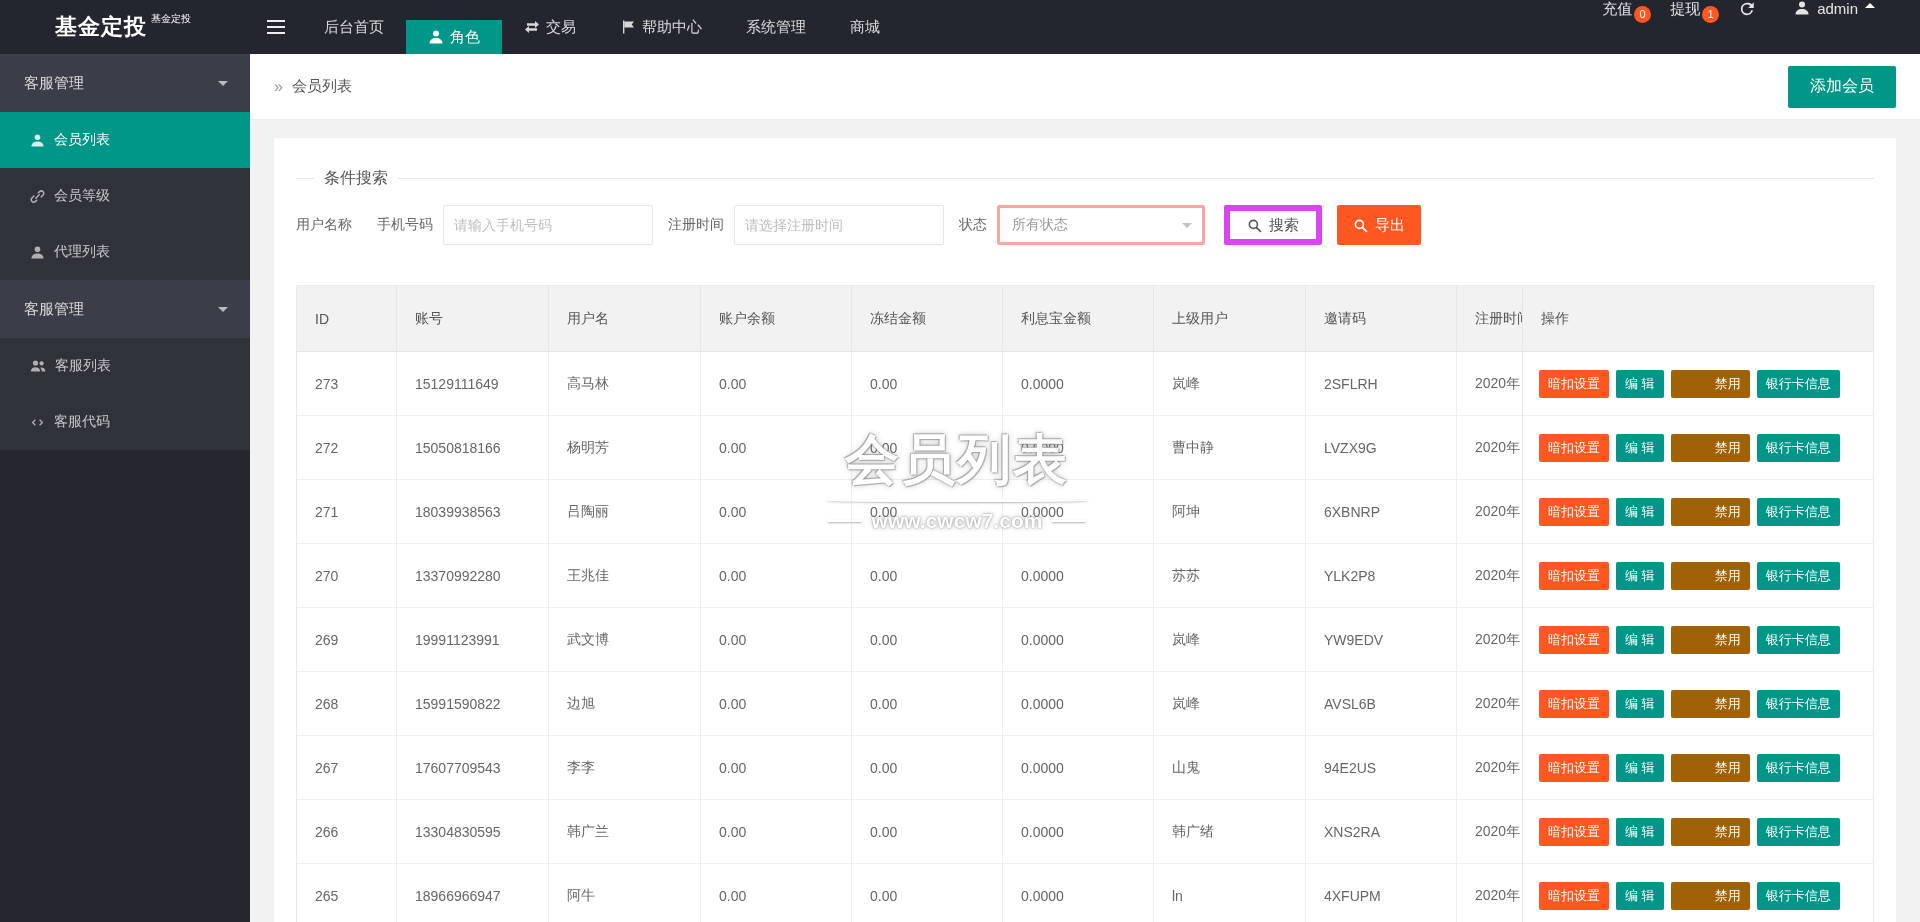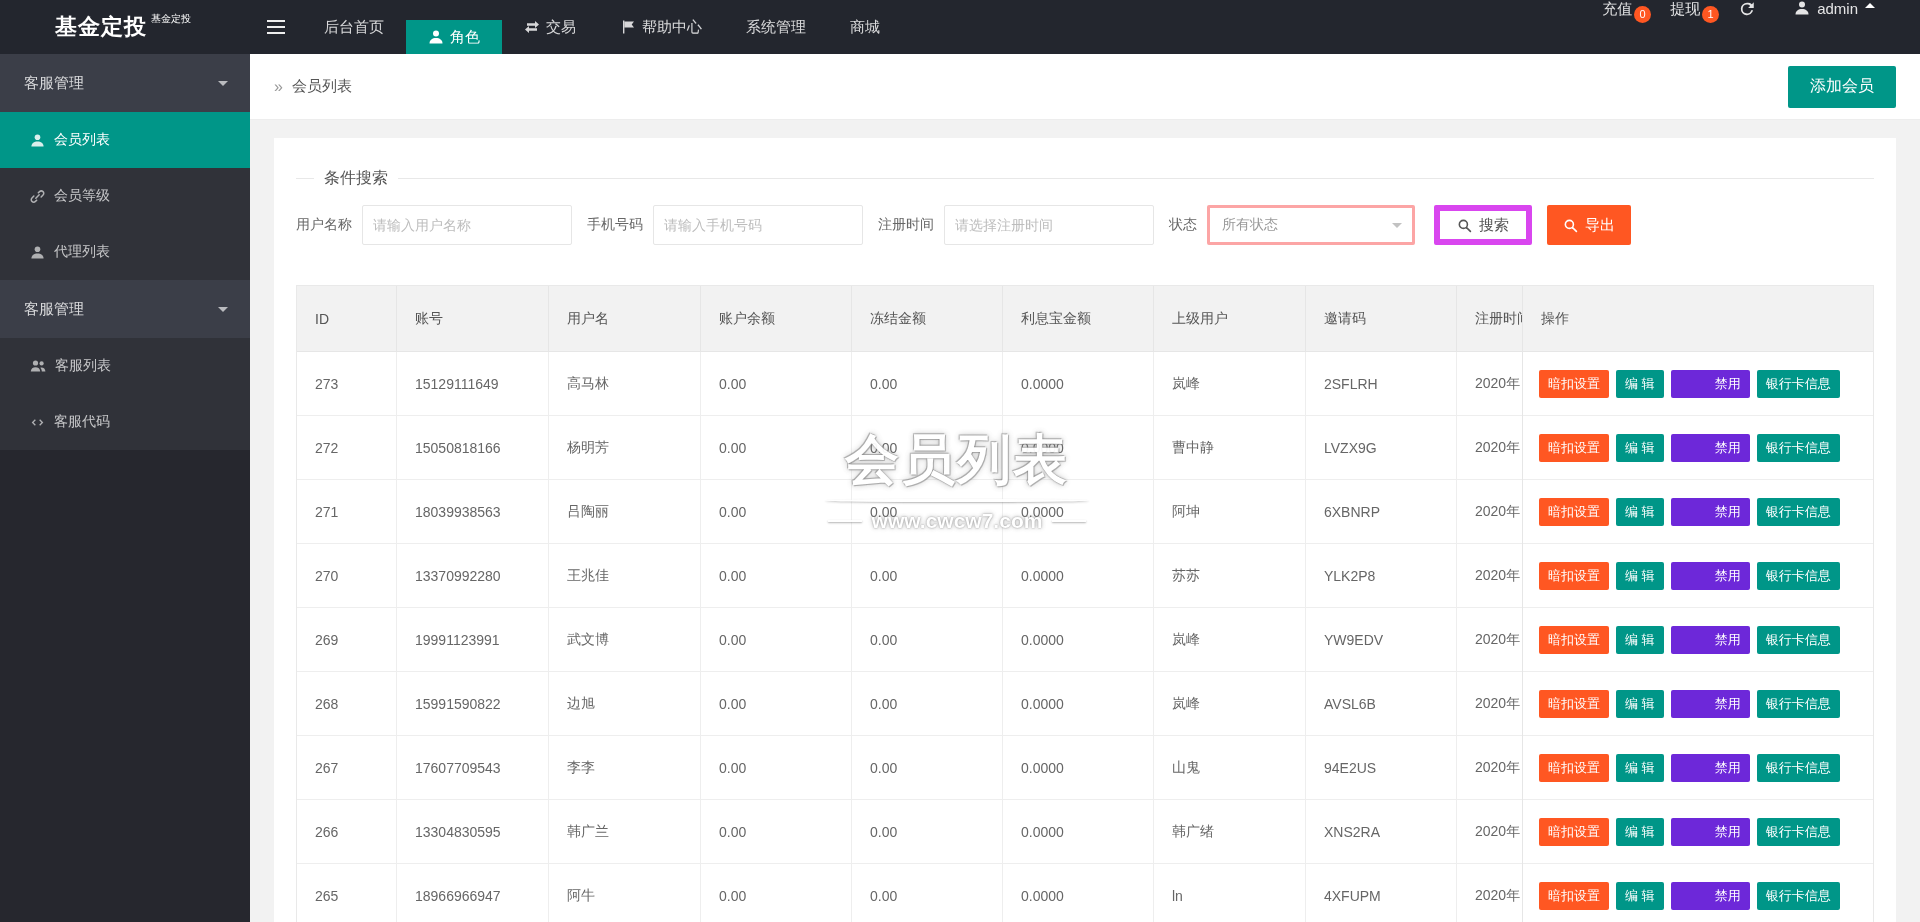--- a/index.html
+++ b/index.html
@@ -139,21 +139,21 @@
   .ops-row {
     height: 64px; border-bottom: 1px solid #eee; background: #fff;
     display: flex; align-items: center; gap: 7px; padding-left: 16px;
   }
   .abtn {
     height: 28px; padding: 0 9px; border: none; border-radius: 2px; color: #fff;
     font-size: 13px; display: inline-flex; align-items: center; cursor: pointer; white-space: nowrap;
   }
   .abtn.orange { background: #ff5722; }
   .abtn.teal { background: #009688; }
-  .abtn.red { background: #6d28d9; padding-left: 44px; }
+  .abtn.red { background: #a16207; padding-left: 44px; }
 
   
   .watermark {
     position: absolute; left: 520px; top: 138px; width: 280px; text-align: center;
     pointer-events: none; z-index: 4; opacity: .95;
   }
   .wm-title {
     font-size: 54px; font-weight: bold; color: #fff; letter-spacing: 2px;
     text-shadow: 0 0 2px rgba(120,120,120,.9), 0 0 6px rgba(120,120,120,.45),
                  1px 1px 0 rgba(140,140,140,.5), -1px -1px 0 rgba(140,140,140,.5);
@@ -302,21 +302,20 @@
 
   <div class="panel">
 
     <div class="field-block">
       <span class="legend">条件搜索</span>
     </div>
 
     <div class="search-row">
       <div class="fgroup">
         <label>用户名称</label>
-        <input type="text" placeholder="请输入用户名称" style="">
       </div>
       <div class="fgroup">
         <label>手机号码</label>
         <input type="text" placeholder="请输入手机号码" style="">
       </div>
       <div class="fgroup">
         <label>注册时间</label>
         <input type="text" placeholder="请选择注册时间" style="">
       </div>
       <div class="fgroup">

